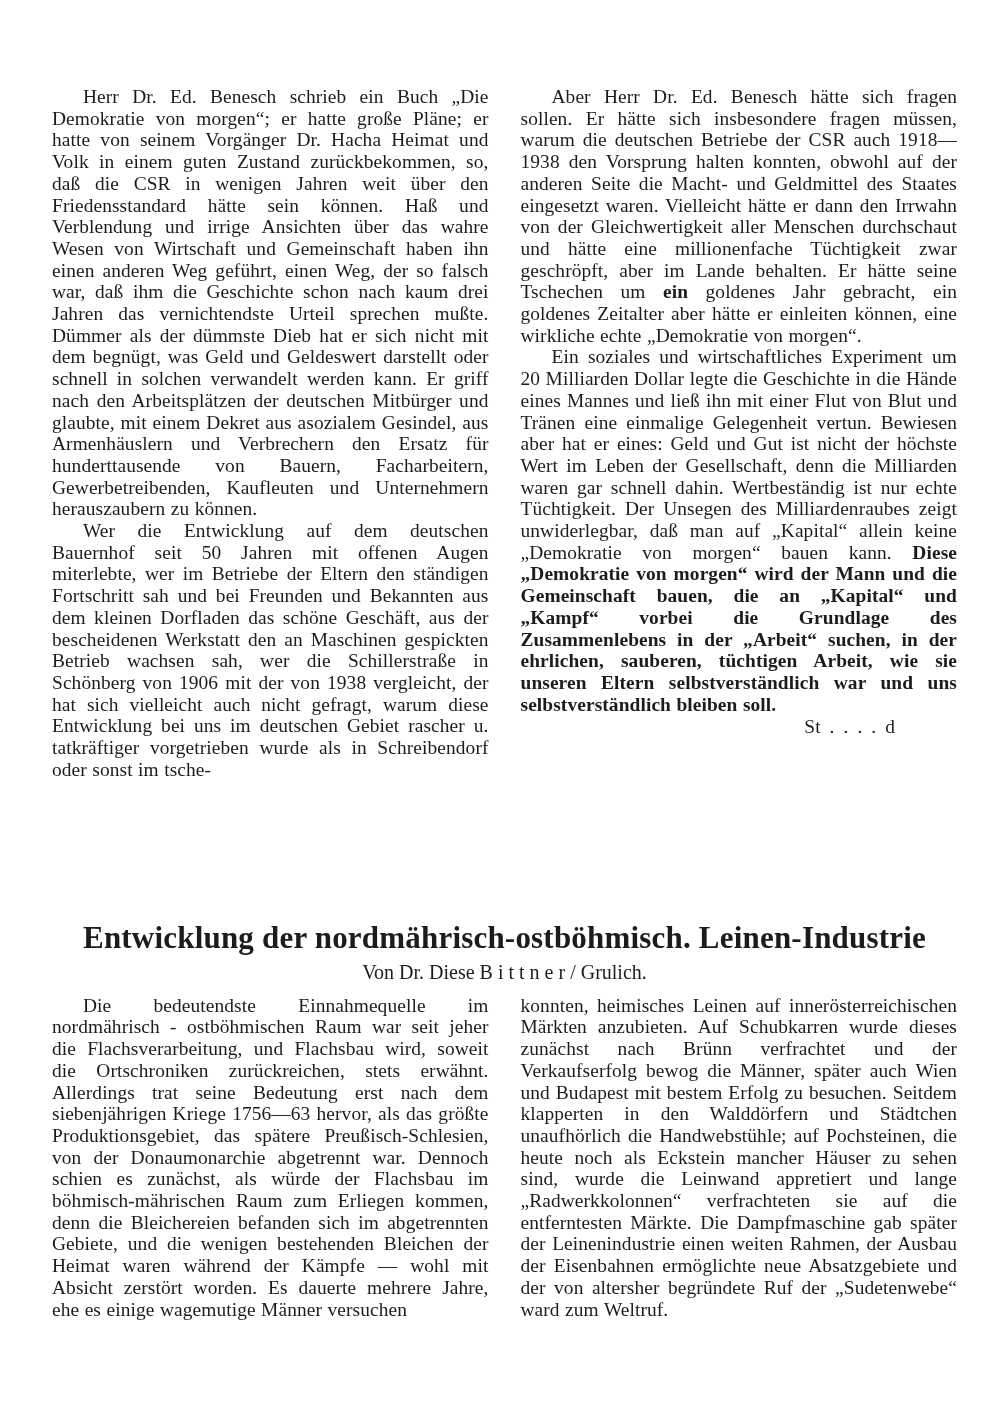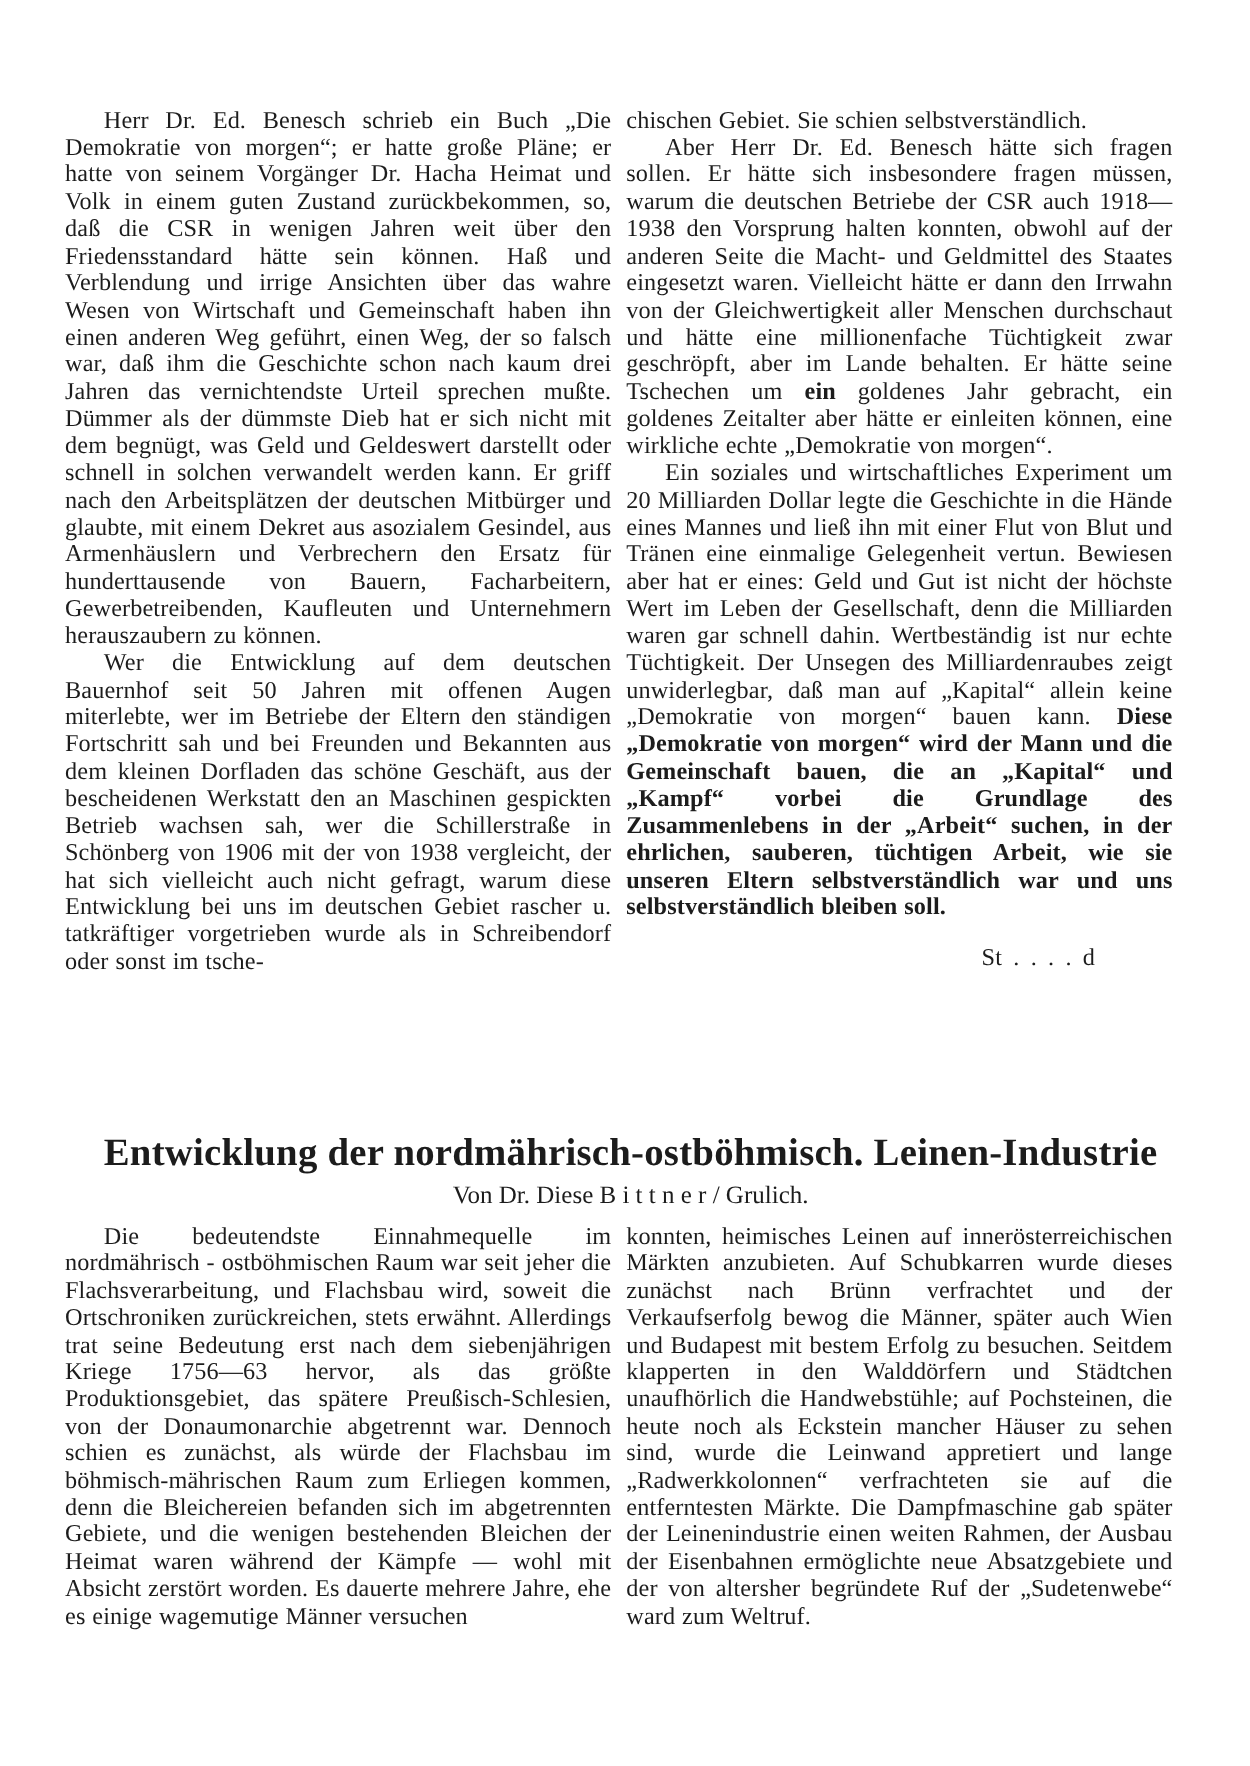--- a/index.html
+++ b/index.html
@@ -10,39 +10,39 @@
     margin: 0 auto;
     background: #ffffff;
     color: #1c1c1c;
     box-sizing: border-box;
     padding: 86px 43px 0 52px;
     font-family: "Liberation Serif", "DejaVu Serif", serif;
     font-size: 19.4px;
     line-height: 21.7px;
     overflow: hidden;
   }
-  .cols { display: flex; gap: 12px; }
+  .cols { display: flex; gap: 32px; }
   .col { width: 437px; box-sizing: border-box; }
   .article-1 { height: 816px; overflow: hidden; }
   .para {
     margin: 0;
     text-align: justify;
     letter-spacing: 0.1px;
     word-spacing: 0.5px;
   }
   .para.indent { text-indent: 31px; }
   .para b { font-weight: bold; font-family: Liberation Serif, serif; }
   .para.sig {
     text-align: right;
     padding-right: 62px;
     word-spacing: 4px;
-    margin-top: 19px;
+    margin-top: 1px;
   }
   .headline {
-    margin: 0 0 4px 0;
+    margin: 16px 0 4px 0;
     font-size: 31px;
     line-height: 40px;
     font-weight: bold;
     text-align: center;
     letter-spacing: 0.2px;
     white-space: nowrap;
   }
   .byline {
     margin: 0 0 11px 0;
     font-size: 20px;
@@ -54,21 +54,20 @@
 
 <div class="page" style="background: rgb(255, 255, 255); color: rgb(28, 28, 28);">
 
   <section class="article-1">
     <div class="cols">
       <div class="col">
           <p class="para indent"><span>Herr Dr. Ed. Benesch schrieb ein Buch „Die Demokratie von morgen“; er hatte große Pläne; er hatte von seinem Vorgänger Dr. Hacha Heimat und Volk in einem guten Zustand zurückbekommen, so, daß die CSR in wenigen Jahren weit über den Friedensstandard hätte sein können. Haß und Verblendung und irrige Ansichten über das wahre Wesen von Wirtschaft und Gemeinschaft haben ihn einen anderen Weg geführt, einen Weg, der so falsch war, daß ihm die Geschichte schon nach kaum drei Jahren das vernichtendste Urteil sprechen mußte. Dümmer als der dümmste Dieb hat er sich nicht mit dem begnügt, was Geld und Geldeswert darstellt oder schnell in solchen verwandelt werden kann. Er griff nach den Arbeitsplätzen der deutschen Mitbürger und glaubte, mit einem Dekret aus asozialem Gesindel, aus Armenhäuslern und Verbrechern den Ersatz für hunderttausende von Bauern, Facharbeitern, Gewerbetreibenden, Kaufleuten und Unternehmern herauszaubern zu können.</span></p>
           <p class="para indent"><span>Wer die Entwicklung auf dem deutschen Bauernhof seit 50 Jahren mit offenen Augen miterlebte, wer im Betriebe der Eltern den ständigen Fortschritt sah und bei Freunden und Bekannten aus dem kleinen Dorfladen das schöne Geschäft, aus der bescheidenen Werkstatt den an Maschinen gespickten Betrieb wachsen sah, wer die Schillerstraße in Schönberg von 1906 mit der von 1938 vergleicht, der hat sich vielleicht auch nicht gefragt, warum diese Entwicklung bei uns im deutschen Gebiet rascher u. tatkräftiger vorgetrieben wurde als in Schreibendorf oder sonst im tsche-</span></p>
         </div>
       <div class="col">
-          <p class="para"><span>chischen Gebiet. Sie schien selbstverständlich.</span></p>
           <p class="para indent"><span>Aber Herr Dr. Ed. Benesch hätte sich fragen sollen. Er hätte sich insbesondere fragen müssen, warum die deutschen Betriebe der CSR auch 1918—1938 den Vorsprung halten konnten, obwohl auf der anderen Seite die Macht- und Geldmittel des Staates eingesetzt waren. Vielleicht hätte er dann den Irrwahn von der Gleichwertigkeit aller Menschen durchschaut und hätte eine millionenfache Tüchtigkeit zwar geschröpft, aber im Lande behalten. Er hätte seine Tschechen um </span><b>ein</b><span> goldenes Jahr gebracht, ein goldenes Zeitalter aber hätte er einleiten können, eine wirkliche echte „Demokratie von morgen“.</span></p>
           <p class="para indent"><span>Ein soziales und wirtschaftliches Experiment um 20 Milliarden Dollar legte die Geschichte in die Hände eines Mannes und ließ ihn mit einer Flut von Blut und Tränen eine einmalige Gelegenheit vertun. Bewiesen aber hat er eines: Geld und Gut ist nicht der höchste Wert im Leben der Gesellschaft, denn die Milliarden waren gar schnell dahin. Wertbeständig ist nur echte Tüchtigkeit. Der Unsegen des Milliardenraubes zeigt unwiderlegbar, daß man auf „Kapital“ allein keine „Demokratie von morgen“ bauen kann. </span><b>Diese „Demokratie von morgen“ wird der Mann und die Gemeinschaft bauen, die an „Kapital“ und „Kampf“ vorbei die Grundlage des Zusammenlebens in der „Arbeit“ suchen, in der ehrlichen, sauberen, tüchtigen Arbeit, wie sie unseren Eltern selbstverständlich war und uns selbstverständlich bleiben soll.</b></p>
           <p class="para sig"><span>St . . . . d</span></p>
         </div>
     </div>
   </section>
 
   <section>
     <h1 class="headline">Entwicklung der nordmährisch-ostböhmisch. Leinen-Industrie</h1>
     <div class="byline">Von Dr. Diese B i t t n e r / Grulich.</div>

